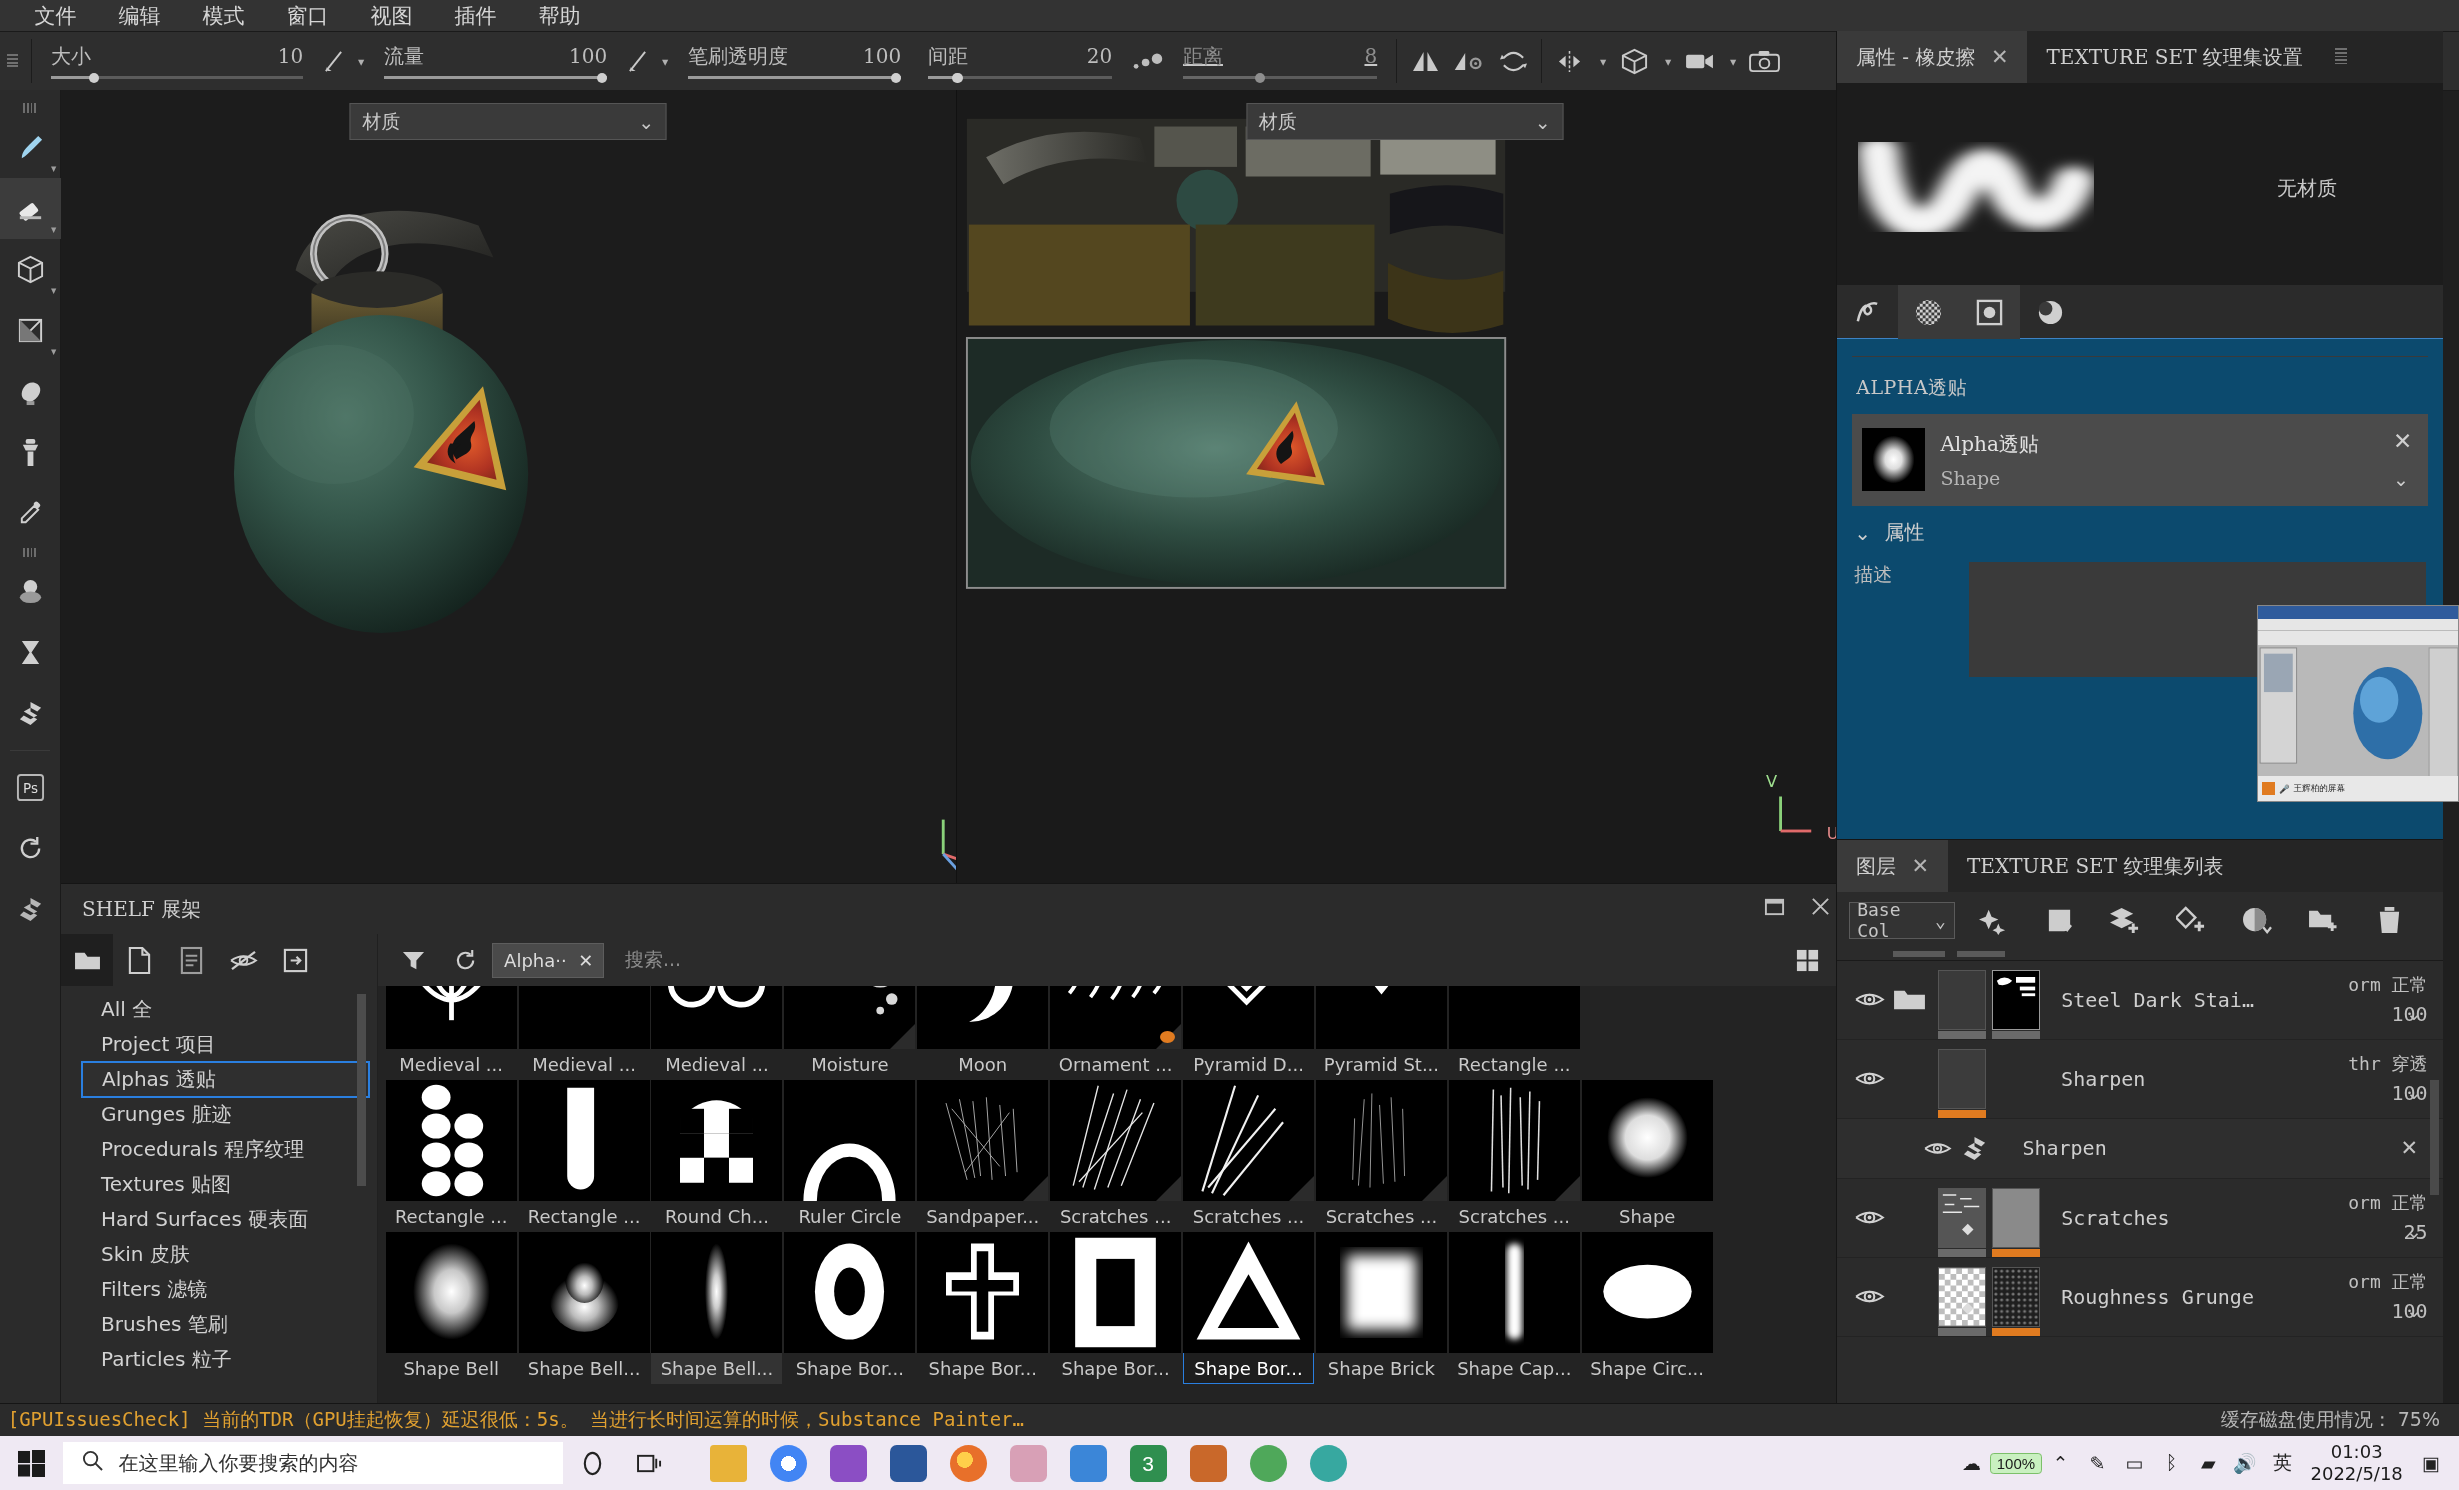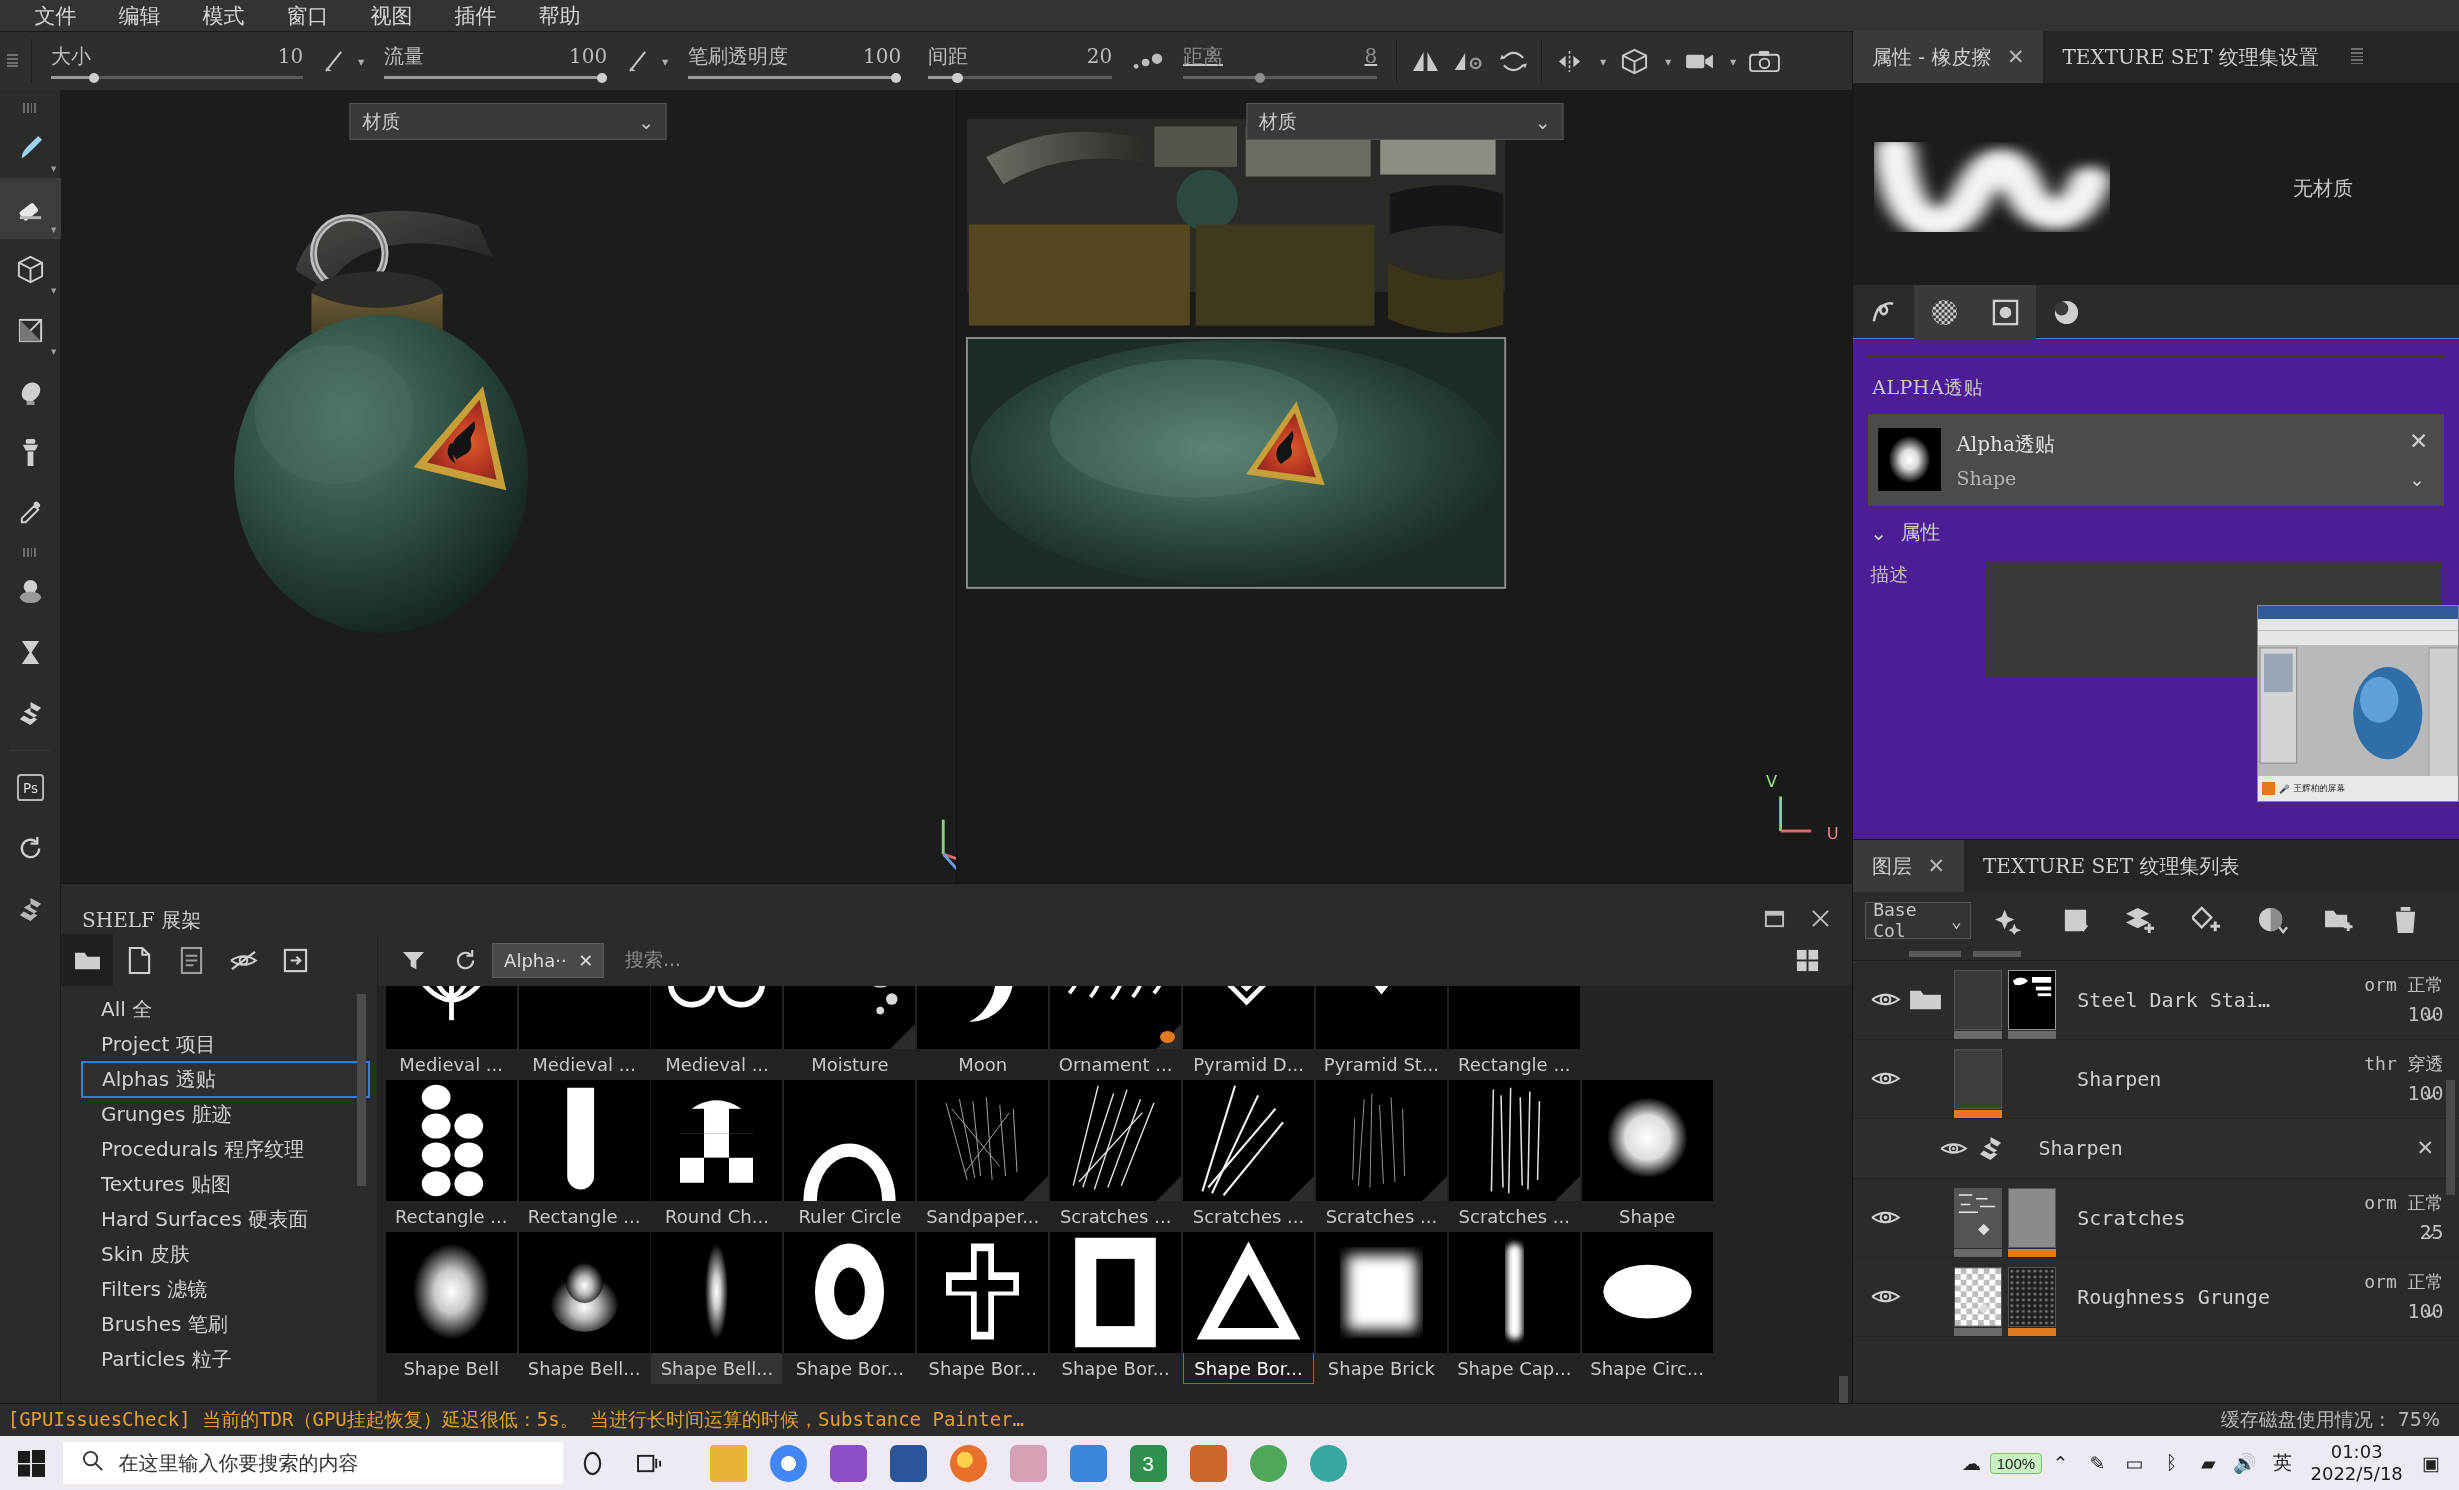--- a/index.html
+++ b/index.html
@@ -59,21 +59,21 @@
   .mat-combo { position:absolute; top:13.4px; left:50%; transform:translateX(-50%);
                width:317px; height:37px; background:#3a3a3a; border:1px solid #555;
                display:flex; align-items:center; padding:0 11.5px; font-size:19px; color:#cacaca;
                font-family:"DejaVu Sans",sans-serif;}
   .mat-combo .cv { flex:1; }
   .axis { position:absolute; font-size:16.3px; font-family:"DejaVu Sans",sans-serif; }
 
   
   .shelf { position:absolute; left:61px; top:883px; right:607px; bottom:69px;
            background:#2b2b2b; border-top:1px solid #151515; }
-  .shelf-title { height:50px; display:flex; align-items:flex-end; padding-left:21px;
+  .shelf-title { height:50px; display:flex; align-items:center; padding-left:21px;
                  font-size:20px; color:#d0d0d0; font-family:"DejaVu Serif",serif; }
   .shelf-title .win-btns { margin-left:auto; display:flex; gap:25px; padding-right:21px; }
   .shelf-body { display:flex; height:calc(100% - 50px); }
   .shelf-left { width:317px; background:#2b2b2b; border-right:1px solid #202020; }
   .shelf-tools { height:52px; display:flex; align-items:center; }
   .st-btn { width:52px; height:52px; display:flex; align-items:center; justify-content:center;
             color:#c6c6c6;}
   .st-btn.sel { background:#1f1f1f; }
   .cat-list { padding-top:5.8px; position:relative; }
   .cat { height:35px; display:flex; align-items:center; padding-left:40px; font-size:20px;
@@ -100,21 +100,21 @@
   .cell.sel { outline:1.9px solid #2a7fe0; outline-offset:-1px; }
   .cell.sel .nm { background:#1e1e1e; color:#ffffff; }
   .cell.hov .thumb { background:#000; }
   .cell.hov { background:#333; }
   .corner { position:absolute; right:0; bottom:0; border-left:25px solid transparent;
             border-bottom:25px solid #2b2b2b; }
   .dot-orange { position:absolute; right:5.8px; bottom:5.8px; width:15.4px; height:12.5px;
                 background:#e07b20; border-radius:50%; }
 
   
-  .rdock { position:absolute; right:0; top:31px; width:607px; bottom:69px; background:#4c1d95;
+  .rdock { position:absolute; right:16px; top:31px; width:607px; bottom:69px; background:#0c4a6e;
            border-left:1px solid #151515; }
   .tabrow { height:52px; display:flex; background:#252525; }
   .tab { display:flex; align-items:center; gap:15.4px; padding:0 19px; font-size:20px;
          color:#cfcfcf; font-family:"DejaVu Serif",serif; }
   .tab.active { background:#3a3a3a; }
   .tab .x { font-size:21px; color:#b4b4b4; }
   .tabfill { flex:1; background:#252525; }
 
   .prop-preview { height:202px; background:#1c1c1c; position:relative; margin:0; }
   .preview-note { position:absolute; right:106px; top:92px; font-size:20px; color:#c9c9c9;

